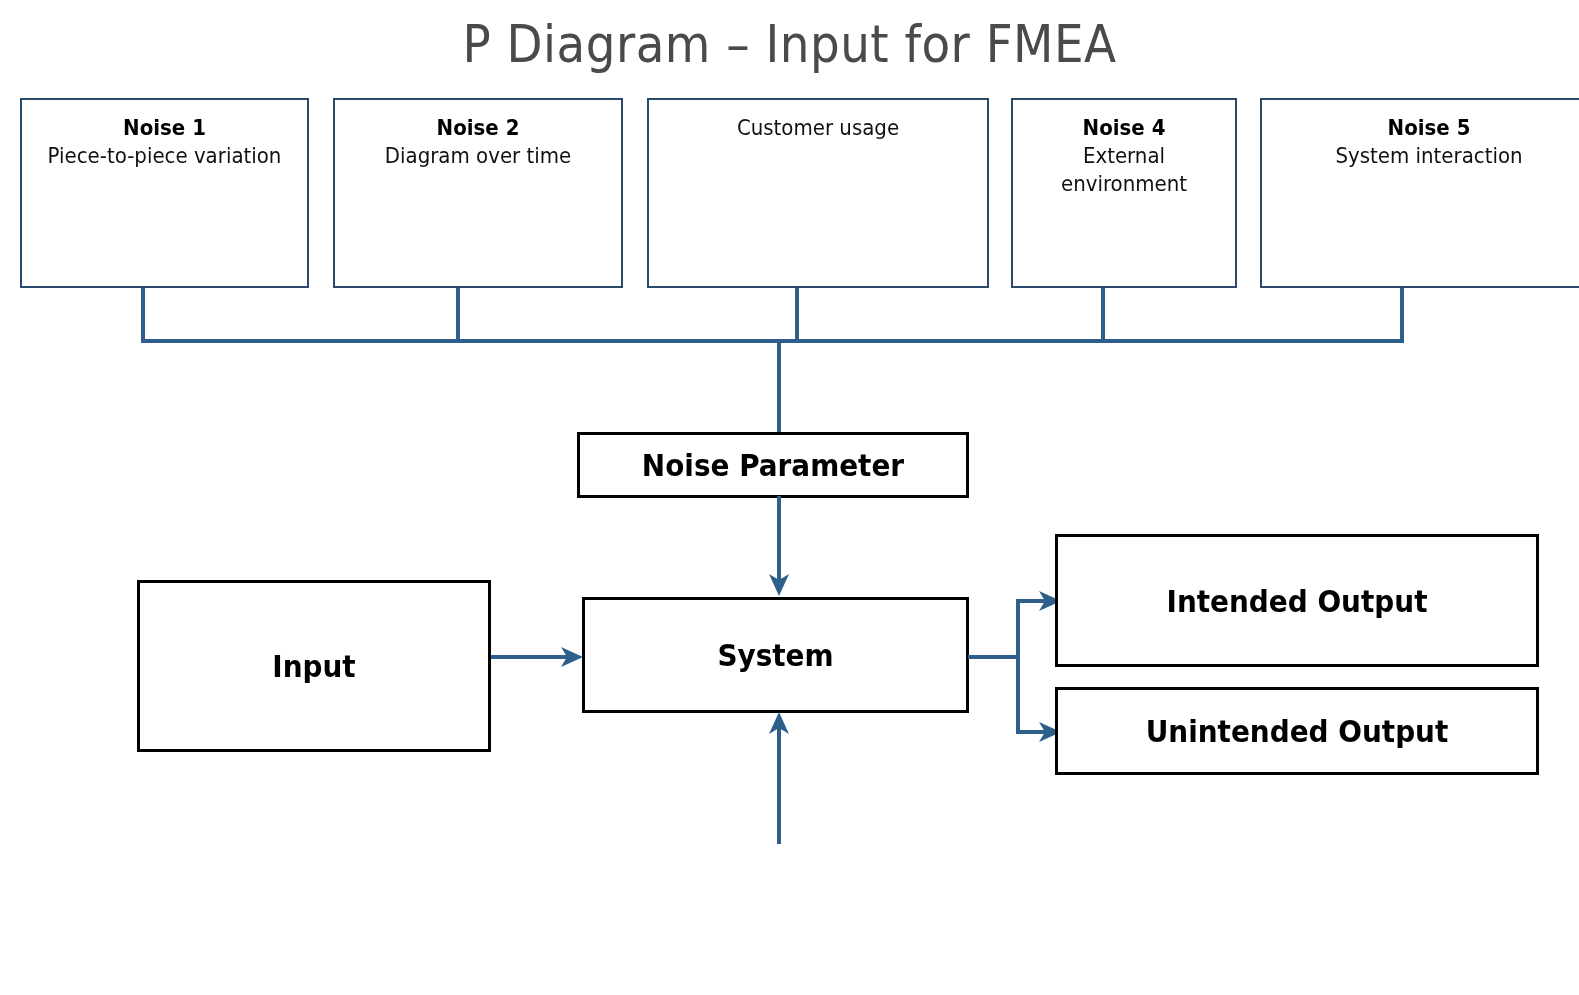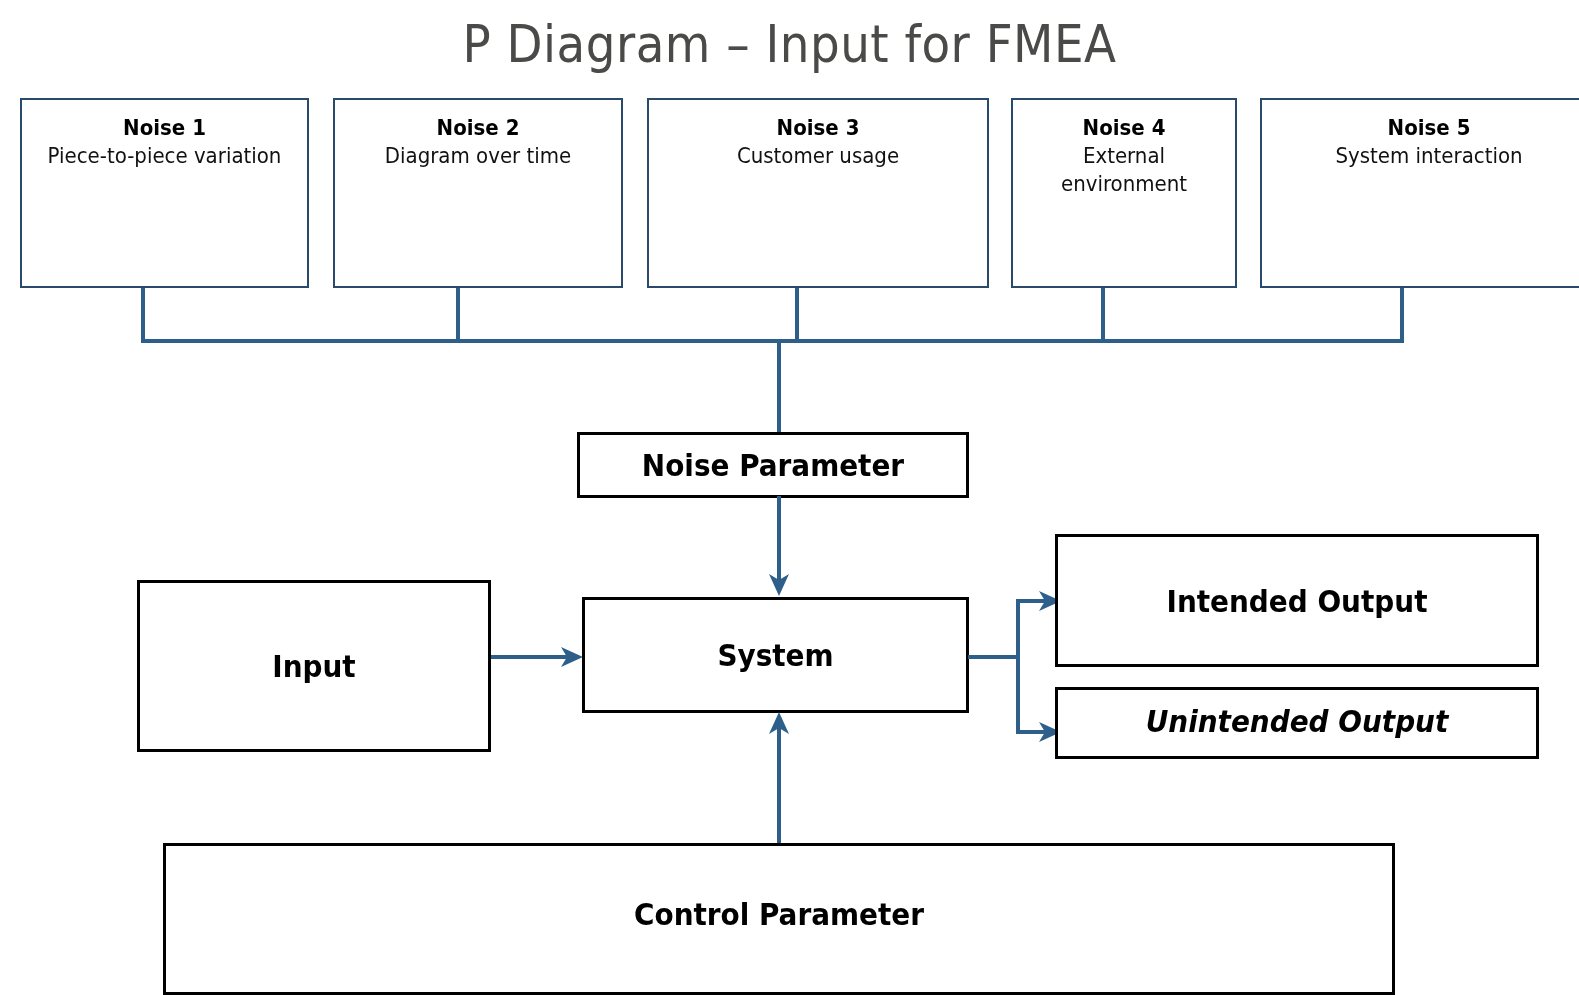--- a/index.html
+++ b/index.html
@@ -109,21 +109,20 @@
     <div class="noise-title">Noise 1</div>
     <div class="noise-desc">Piece-to-piece variation</div>
   </div>
 
   <div class="box noise-box" style="left:313px; top:98px; width:290px; height:190px;">
     <div class="noise-title">Noise 2</div>
     <div class="noise-desc">Diagram over time</div>
   </div>
 
   <div class="box noise-box" style="left:627px; top:98px; width:342px; height:190px;">
-    <div class="noise-title">Noise 3</div>
     <div class="noise-desc">Customer usage</div>
   </div>
 
   <div class="box noise-box" style="left:991px; top:98px; width:226px; height:190px;">
     <div class="noise-title">Noise 4</div>
     <div class="noise-desc">External environment</div>
   </div>
 
   <div class="box noise-box" style="left:1240px; top:98px; width:338px; height:190px;">
     <div class="noise-title">Noise 5</div>
@@ -172,26 +171,23 @@
 
   <svg class="arrow-svg" style="left:1016px; top:715px; width:48px; height:34px;" viewBox="0 0 48 34">
     <line x1="0" y1="17" x2="33" y2="17" stroke="#2e5f8a" stroke-width="4"></line>
     <polygon points="45,17 23,7 29,17 23,27" fill="#2e5f8a"></polygon>
   </svg>
 
   <div class="box black-box" style="left:1055px; top:534px; width:484px; height:133px;">
     <div class="lbl lbl-lg">Intended Output</div>
   </div>
 
-  <div class="box black-box align-upper" style="left:1055px; top:687px; width:484px; height:72px; padding-top:13px;font-style:italic;">
+  <div class="box black-box align-upper" style="left:1055px; top:687px; width:484px; height:88px; padding-top:23px;">
     <div class="lbl lbl-lg">Unintended Output</div>
   </div>
 
   <svg class="arrow-svg" style="left:760px; top:710px; width:40px; height:134px;" viewBox="0 0 40 134">
     <line x1="19" y1="134" x2="19" y2="14" stroke="#2e5f8a" stroke-width="4"></line>
     <polygon points="19,2 9,24 19,18 29,24" fill="#2e5f8a"></polygon>
   </svg>
 
-  <div class="box black-box align-upper" style="left:163px; top:843px; width:1232px; height:152px; padding-top:50px;">
-    <div class="lbl lbl-lg">Control Parameter</div>
-  </div>
 
 </div>
 
 </body></html>

